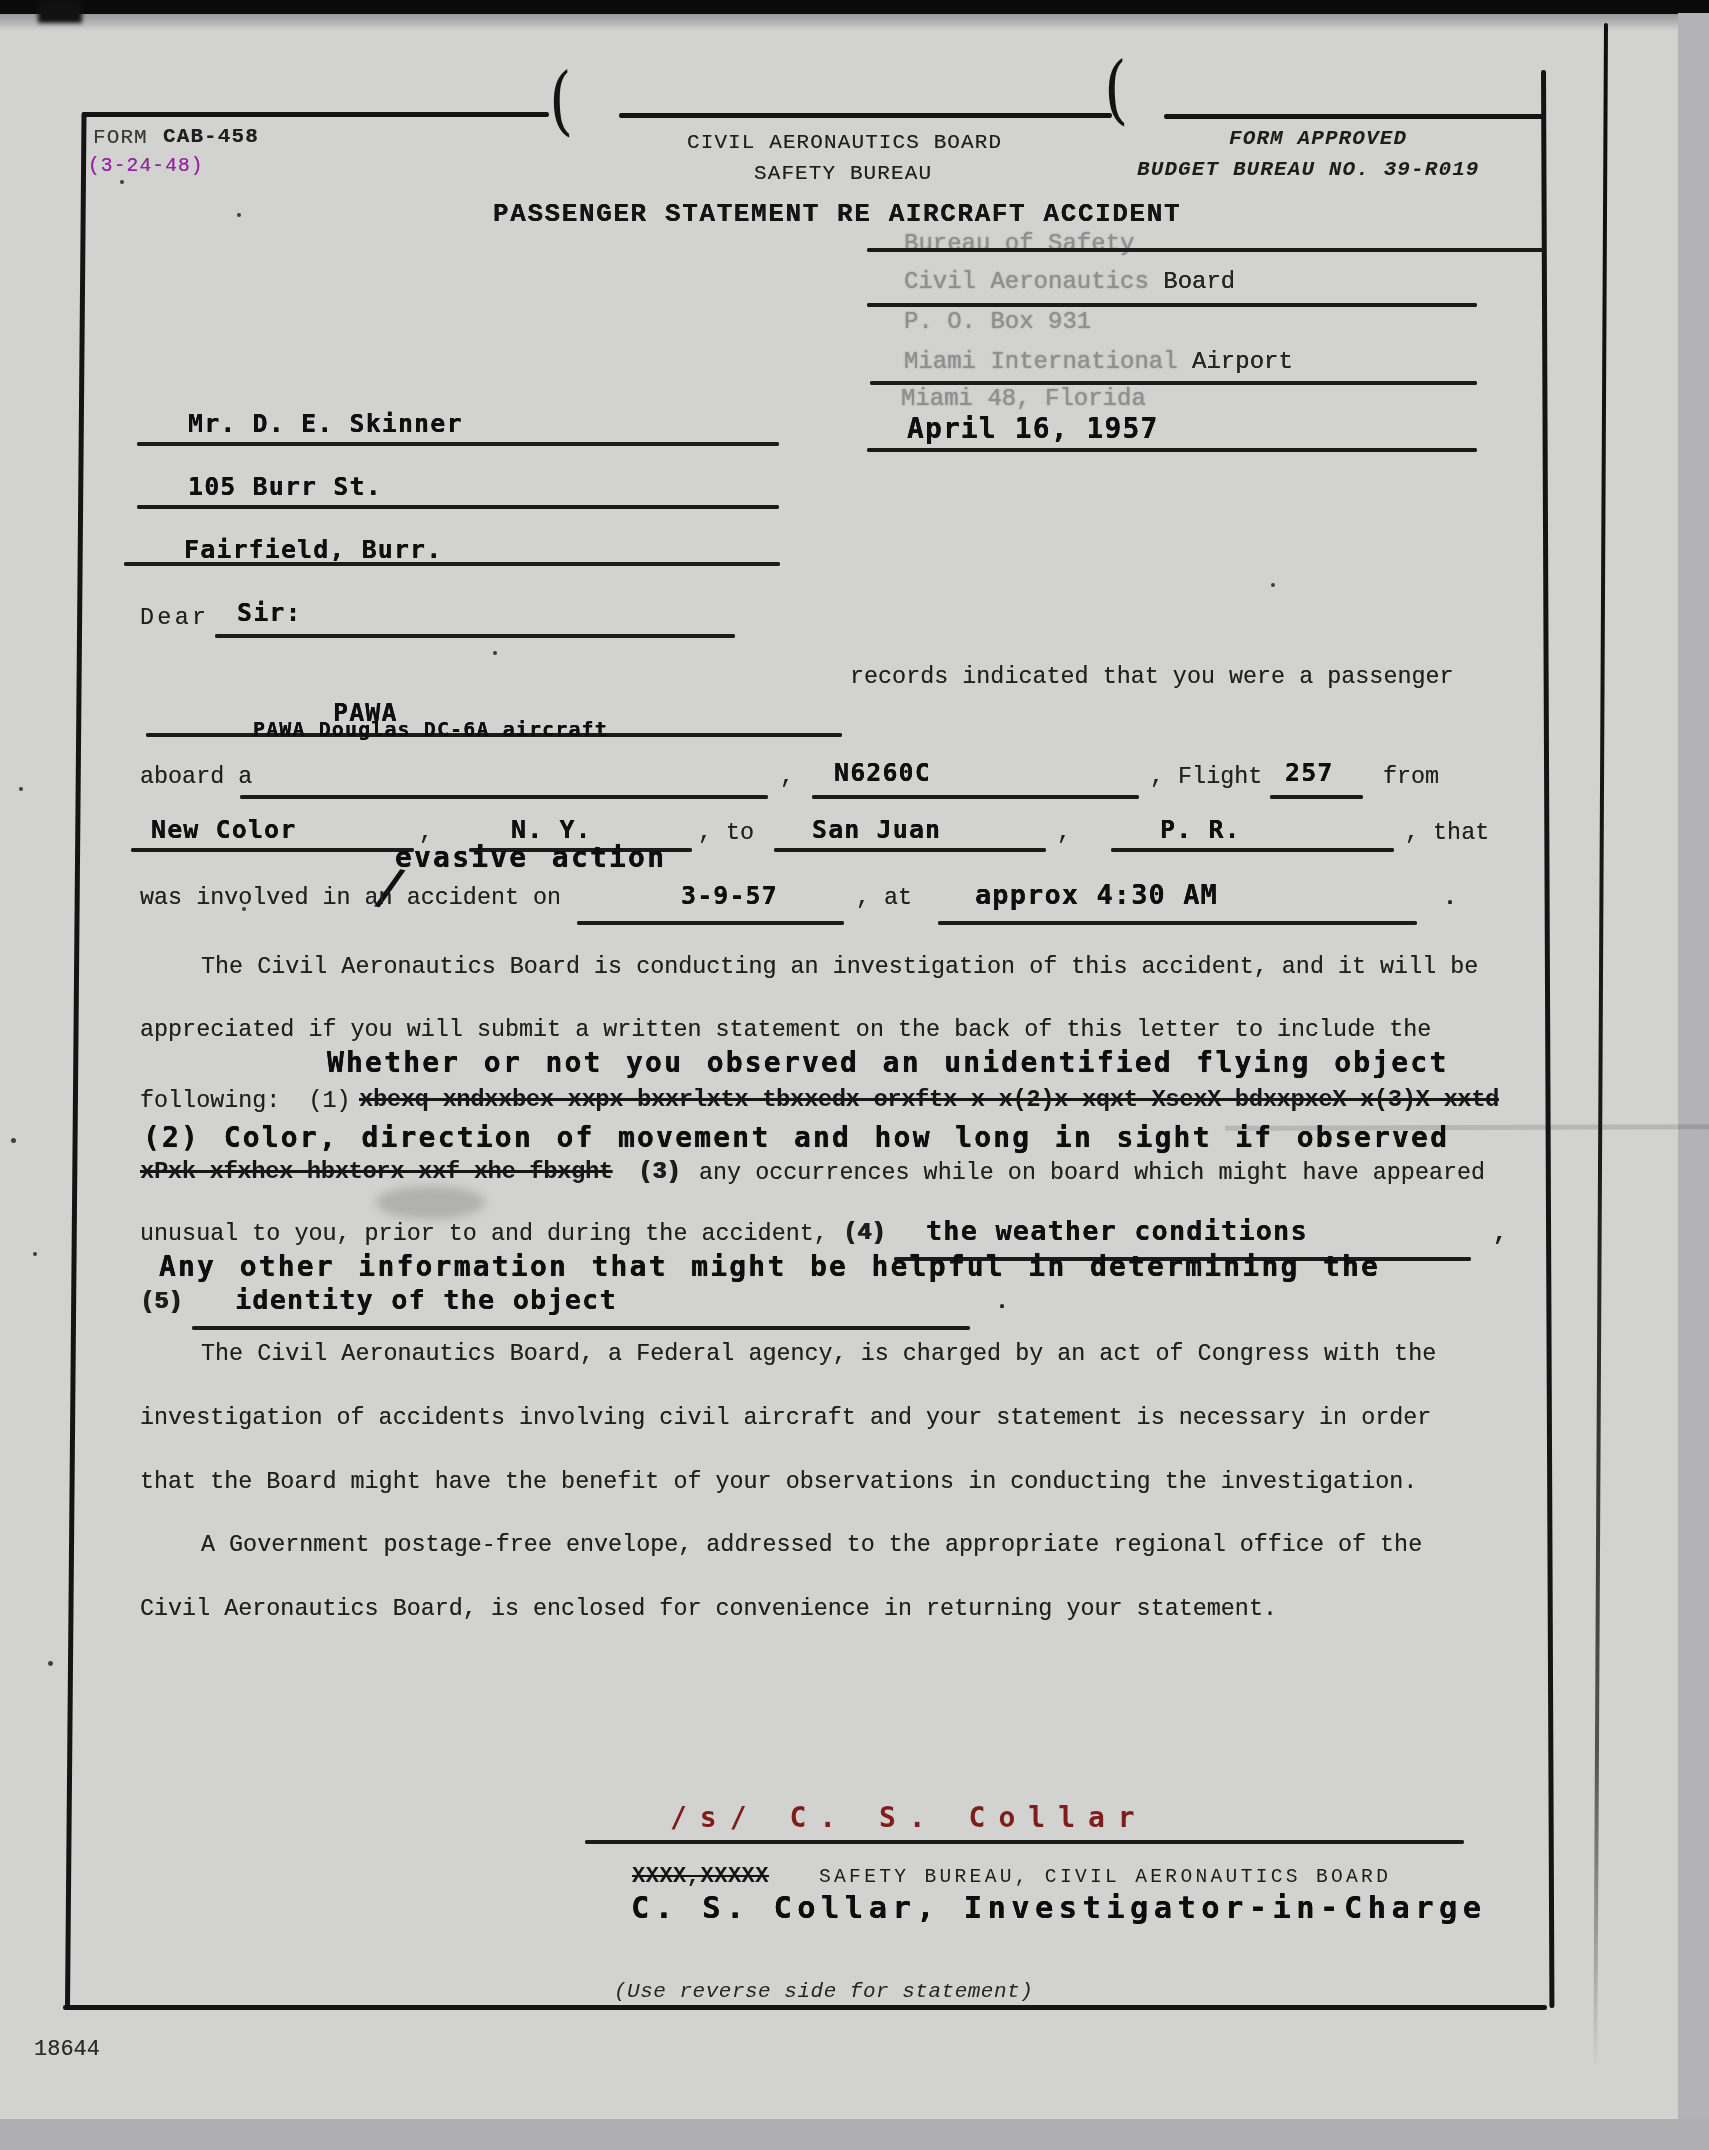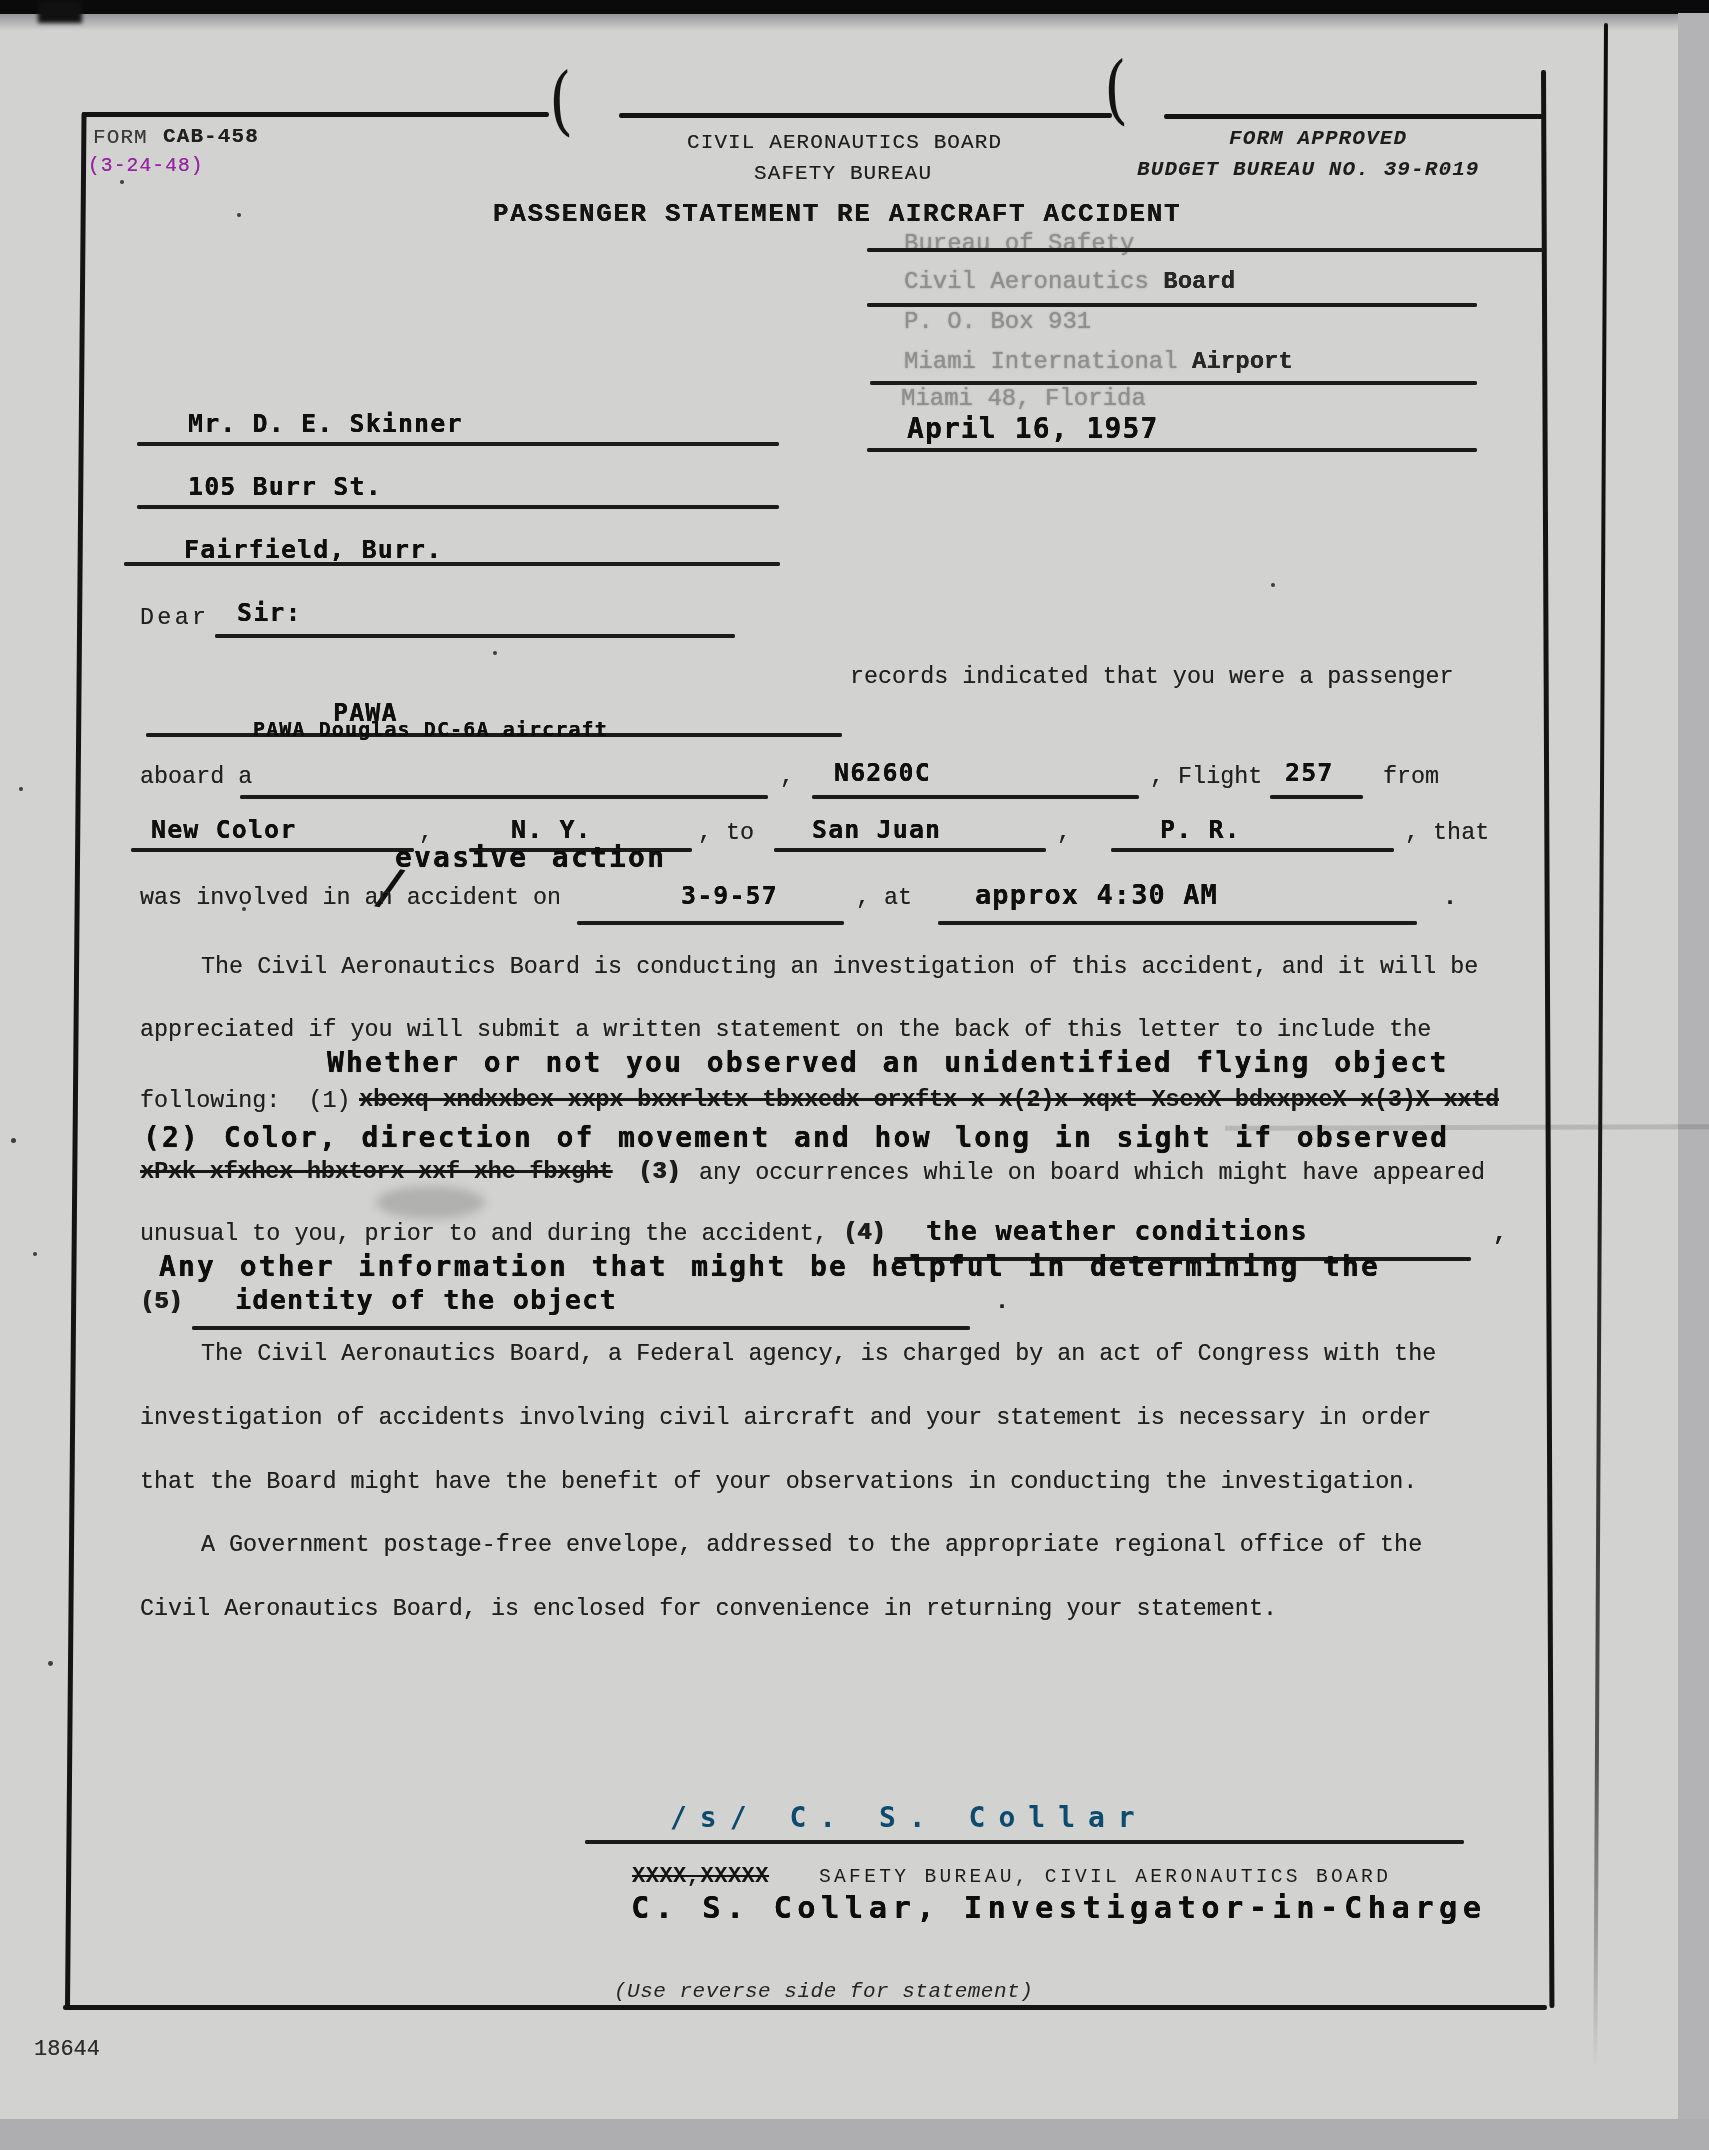--- a/index.html
+++ b/index.html
@@ -11,35 +11,35 @@
   .t.sm{font-size:21px;letter-spacing:1.1px;}
   .t.b{font-weight:700;}
   
   .fill{font:700 25px "DejaVu Sans Mono",monospace;color:#0f0f0f;letter-spacing:1.1px;
         text-shadow:0 0 0.5px #000;}
   
   .ins{font:700 28px "DejaVu Sans Mono",monospace;color:#0e0e0e;letter-spacing:2.2px;
        word-spacing:4.4px;text-shadow:0 0 0.5px #000,0 0 1.1px rgba(0,0,0,.35);}
   
   .faded{font:24px "Liberation Mono",monospace;color:#8f8f8f;text-shadow:0 0 1.6px rgba(125,125,125,.9);}
-  .dark{color:#272727;font-weight:700;text-shadow:0 0 0.5px #000;}
+  .dark{color:#272727;font-weight:400;text-shadow:0 0 0.5px #000;}
   
   .xed{font:700 24px "Liberation Mono",monospace;color:#161616;letter-spacing:-0.5px;
        text-decoration:line-through;text-decoration-thickness:2.7px;}
   .xb{font:700 22px "Liberation Mono",monospace;color:#141414;letter-spacing:0.5px;}
   
   .line{position:absolute;background:#1b1b1b;height:3.8px;border-radius:2.2px;
         box-shadow:0 0 0.5px rgba(0,0,0,.7);}
   .title{font:700 26px "Liberation Mono",monospace;letter-spacing:1.6px;color:#141414;
          text-shadow:0 0 0.5px #000;}
   .appr{font:italic 700 21px "Liberation Mono",monospace;color:#1d1d1d;letter-spacing:1.1px;}
   .sigsm{font:19.6px "Liberation Mono",monospace;letter-spacing:3.3px;color:#1c1c1c;}
   .signame{font:700 30.5px "DejaVu Sans Mono",monospace;letter-spacing:5.4px;color:#0d0d0d;
            text-shadow:0 0 0.5px #000;}
-  .signed{font:700 28px "DejaVu Sans Mono",monospace;letter-spacing:13px;color:#0c4a6e;}
+  .signed{font:700 28px "DejaVu Sans Mono",monospace;letter-spacing:13px;color:#7f1d1d;}
   .footnote{font:italic 21px "Liberation Mono",monospace;color:#242424;letter-spacing:0.5px;}
   .paren{font:60px "DejaVu Serif",serif;color:#141414;transform:scaleY(1.25) rotate(-2deg);}
   .caret{font:700 50px "DejaVu Sans Mono",monospace;color:#101010;transform:rotate(10deg);}
   
   .band-top{position:absolute;left:0;top:0;width:100%;height:14px;background:#0a0a0a;}
   .band-top2{position:absolute;left:0;top:14px;width:100%;height:17.4px;
              background:linear-gradient(#97979a,rgba(170,170,172,0));}
   .band-bottom{position:absolute;left:0;top:2119px;width:100%;height:32px;background:#aeaeb0;}
   .strip-right{position:absolute;left:1678px;top:13px;width:32px;height:2138px;background:#b3b3b5;}
   .fold{position:absolute;left:1604px;top:23px;width:4.4px;height:2045px;

